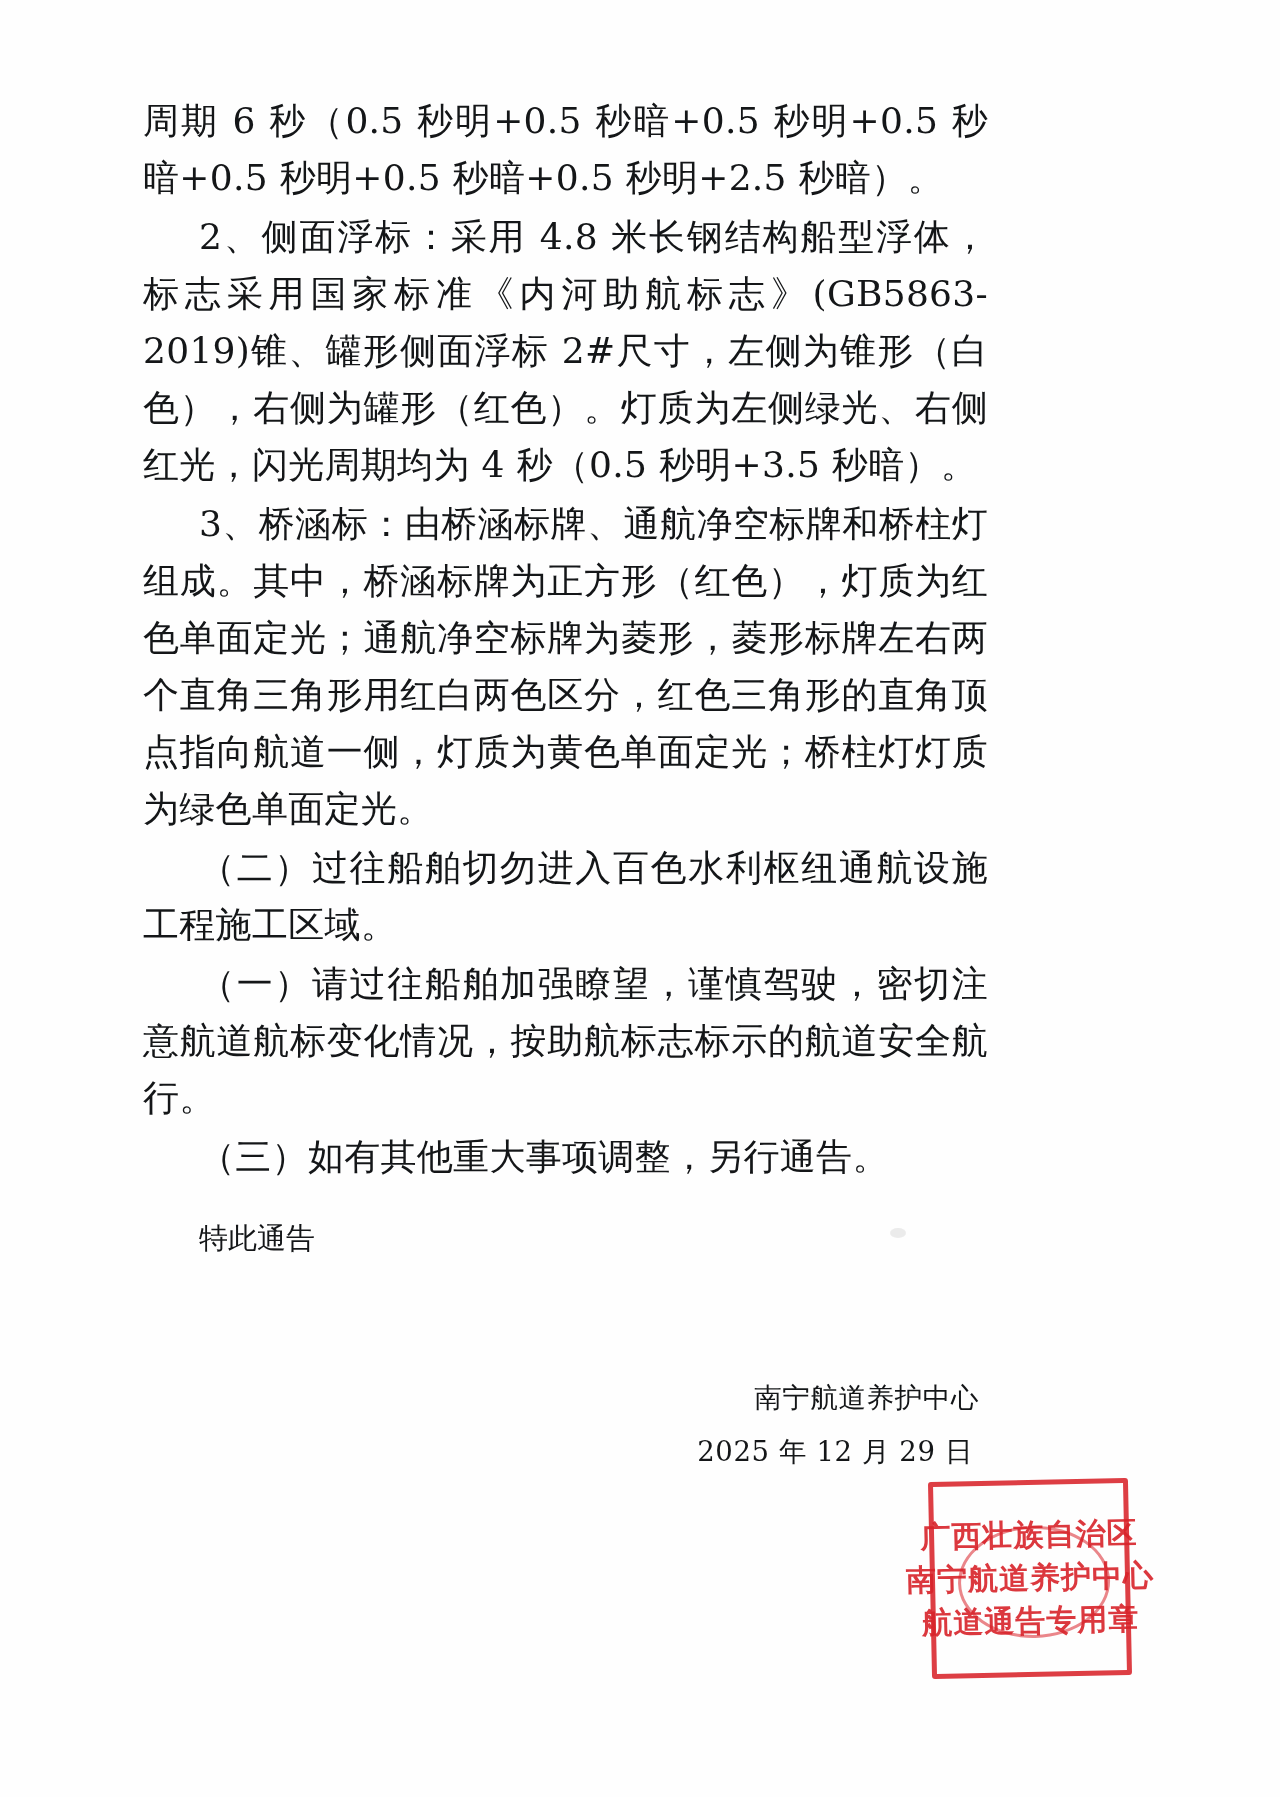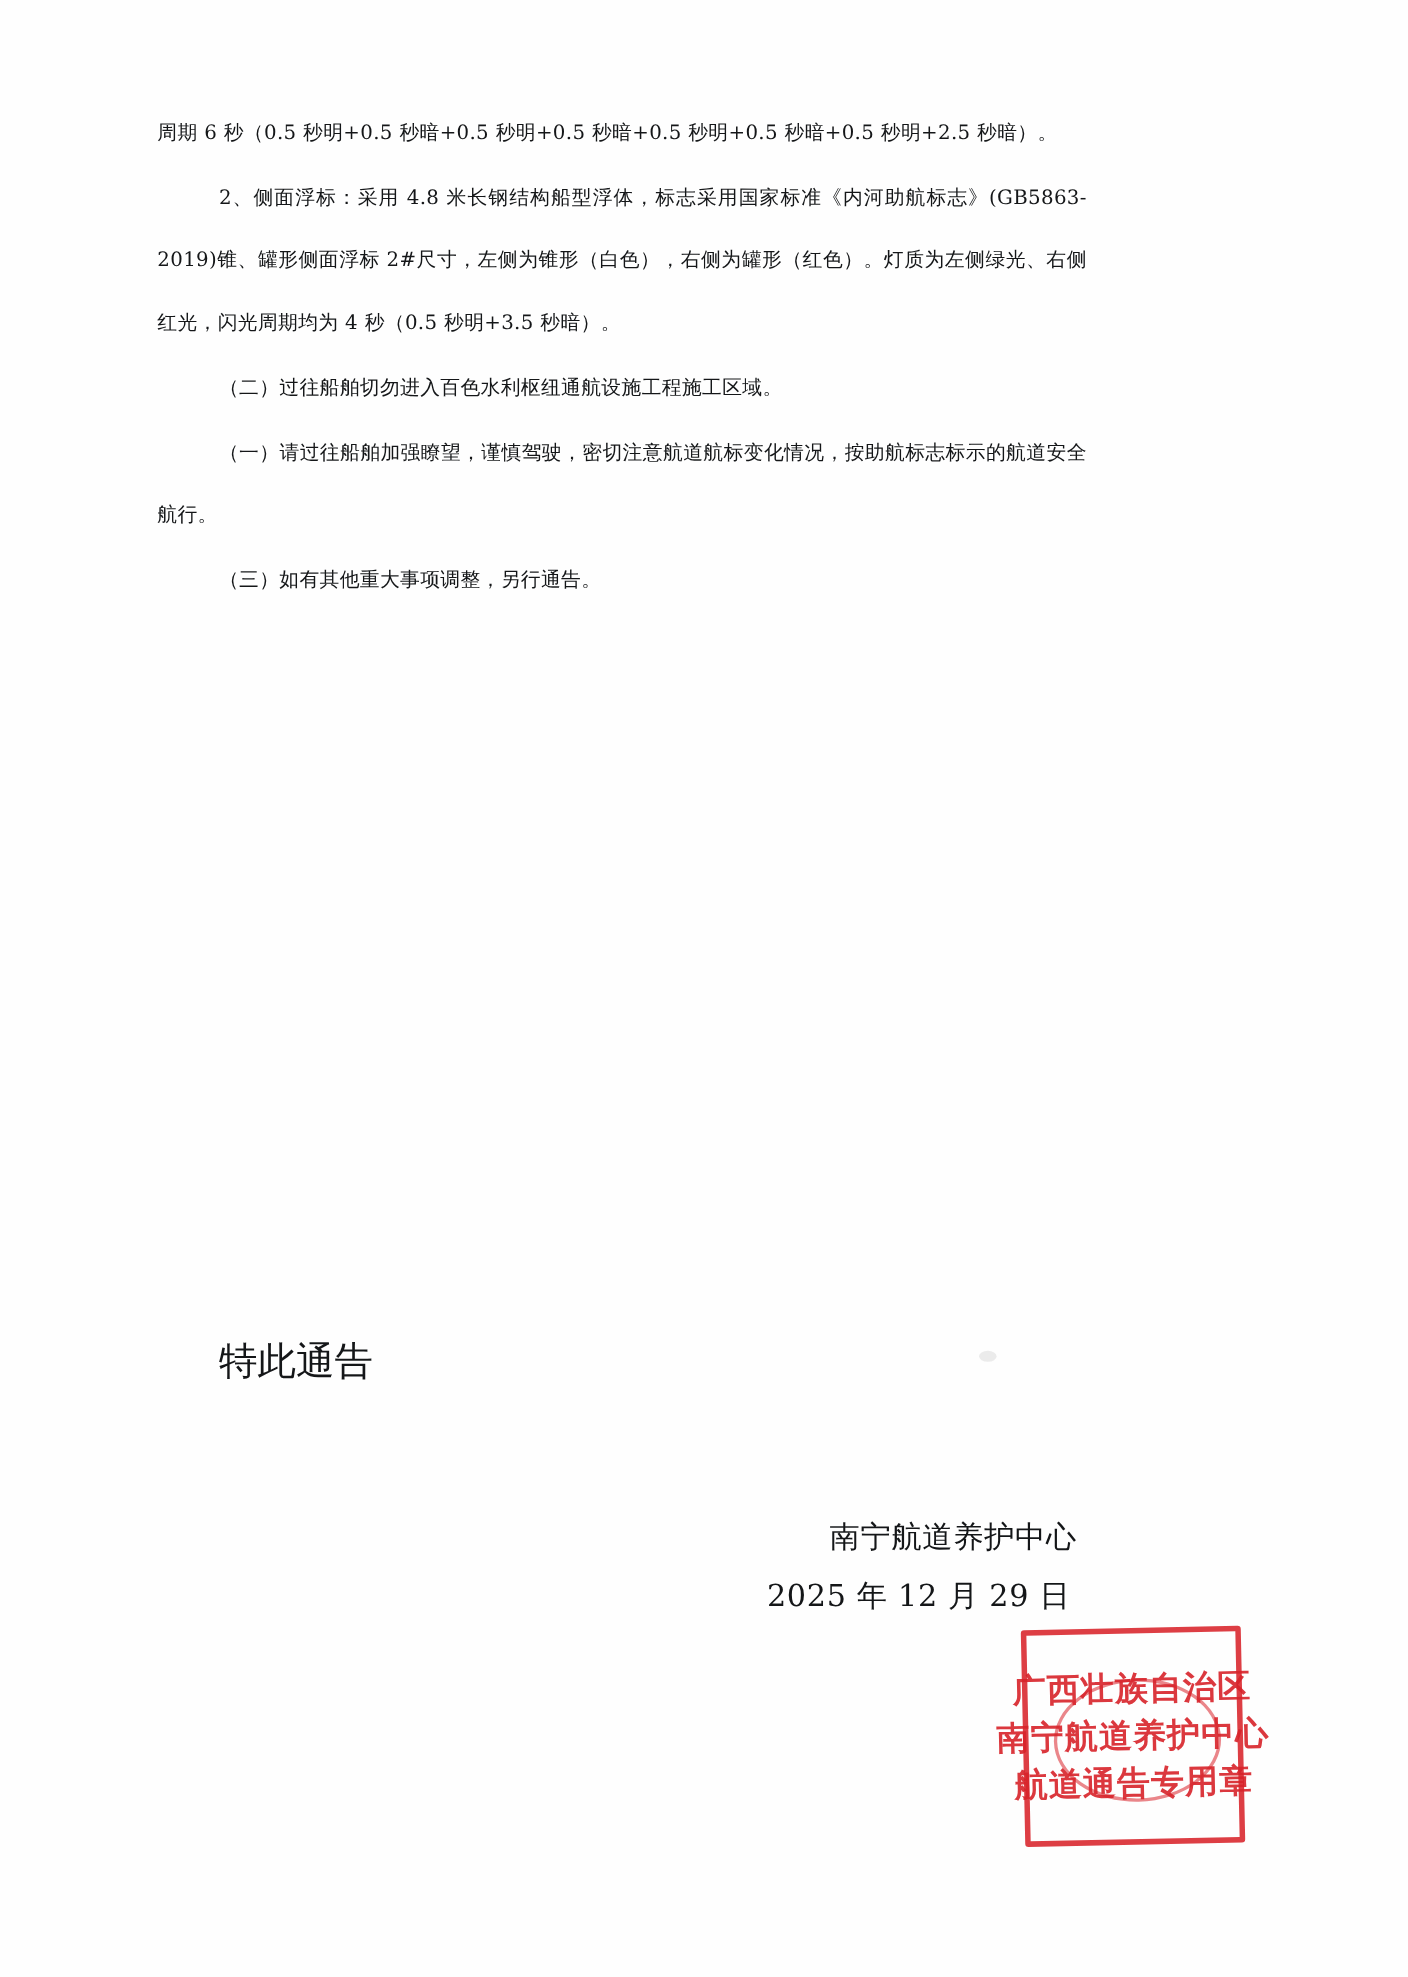--- a/index.html
+++ b/index.html
@@ -23,21 +23,21 @@
     background: #fefefe;
   }
   .content {
     position: absolute;
     left: 143px;
     top: 92px;
     width: 845px;
   }
   p.para {
     margin: 0 0 2px 0;
-    font-size: 18px;
+    font-size: 36px;
     line-height: 57px;
     text-align: justify;
     text-justify: inter-ideograph;
     letter-spacing: 0.3px;
     font-family: "DejaVu Serif", "Liberation Serif", serif;
     color: #141618;
   }
   p.indent {
     text-indent: 56px;
   }
@@ -47,21 +47,21 @@
     letter-spacing: 1.5px;
   }
   .tail {
     position: absolute;
     left: 199px;
     top: 1210px;
     width: 790px;
   }
   .tail p {
     margin: 0;
-    font-size: 35px;
+    font-size: 29px;
     line-height: 57px;
     color: #141618;
     font-family: "DejaVu Serif", "Liberation Serif", serif;
   }
   .signature {
     position: absolute;
     right: 10px;
     top: 160px;
     width: 420px;
     text-align: right;
@@ -135,20 +135,21 @@
   }
 </style>
 </head>
 <body>
 
 <div class="page">
 
   <div class="content">
     <p class="para">周期 6 秒（0.5 秒明+0.5 秒暗+0.5 秒明+0.5 秒暗+0.5 秒明+0.5 秒暗+0.5 秒明+2.5 秒暗）。</p>
     <p class="para indent">2、侧面浮标：采用 4.8 米长钢结构船型浮体，标志采用国家标准《内河助航标志》(GB5863-2019)锥、罐形侧面浮标 2#尺寸，左侧为锥形（白色），右侧为罐形（红色）。灯质为左侧绿光、右侧红光，闪光周期均为 4 秒（0.5 秒明+3.5 秒暗）。</p>
+    <p class="para indent">3、桥涵标：由桥涵标牌、通航净空标牌和桥柱灯组成。其中，桥涵标牌为正方形（红色），灯质为红色单面定光；通航净空标牌为菱形，菱形标牌左右两个直角三角形用红白两色区分，红色三角形的直角顶点指向航道一侧，灯质为黄色单面定光；桥柱灯灯质为绿色单面定光。</p>
     <p class="para indent">（二）过往船舶切勿进入百色水利枢纽通航设施工程施工区域。</p>
     <p class="para indent">（一）请过往船舶加强瞭望，谨慎驾驶，密切注意航道航标变化情况，按助航标志标示的航道安全航行。</p>
     <p class="para indent">（三）如有其他重大事项调整，另行通告。</p>
   </div>
 
   <div class="faint-mark"></div>
 
   <div class="tail">
     <p>特此通告</p>
 

